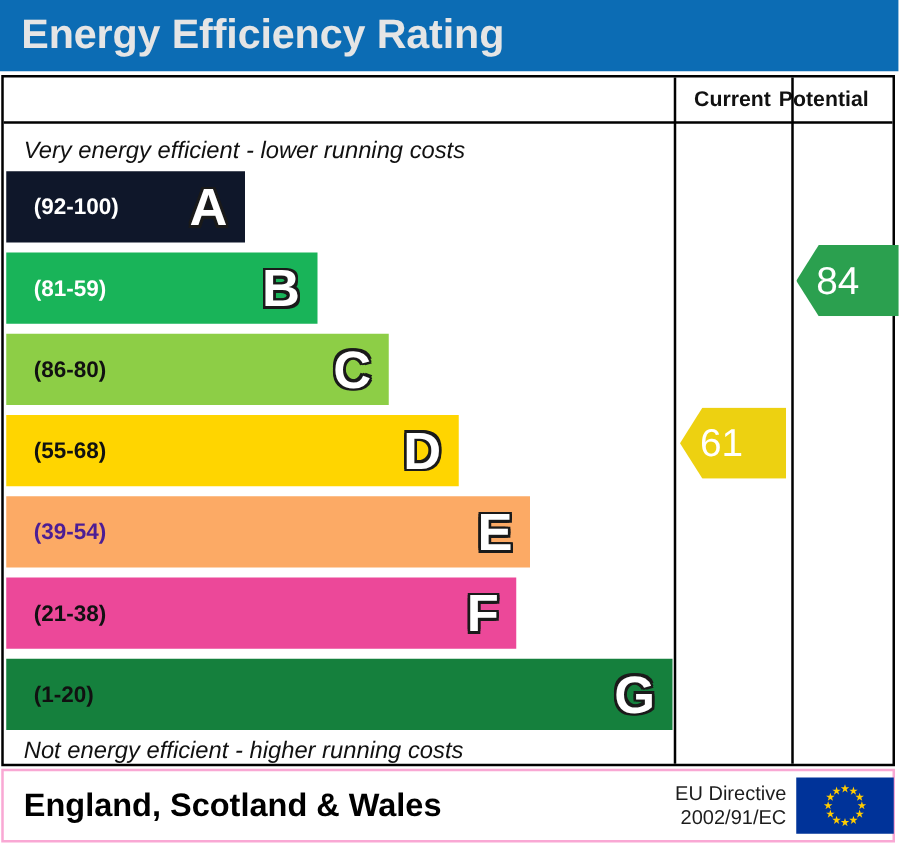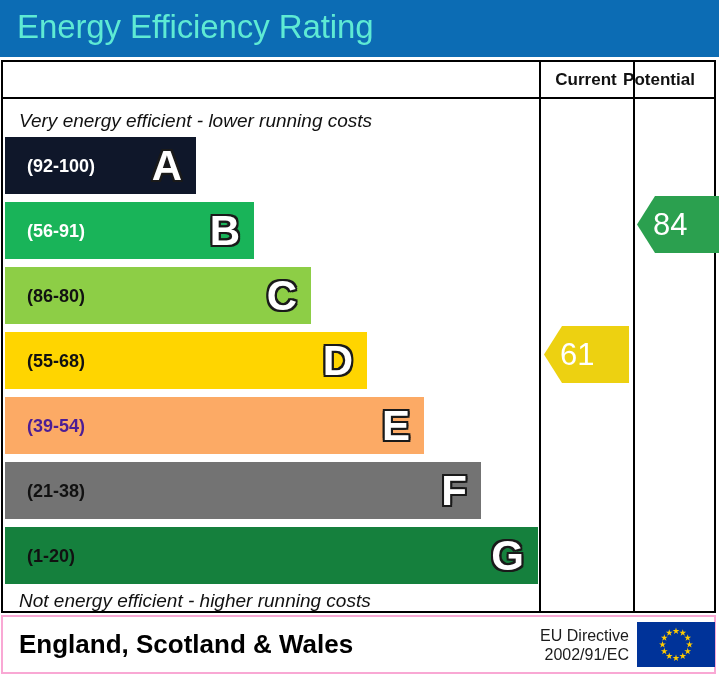--- a/index.html
+++ b/index.html
@@ -22,22 +22,22 @@
   .banner {
     position: absolute;
     left: 0; top: 0;
     width: 719px; height: 57px;
     background: #0c6cb4;
   }
   .banner-title {
     position: absolute;
     left: 17px; top: 8px;
     font-size: 33px;
-    font-weight: normal;
-    color: #5eead4;
+    font-weight: bold;
+    color: #e5e5e5;
     letter-spacing: -0.1px;
     white-space: nowrap;
   }
 
   
   .chart-box {
     position: absolute;
     left: 1px; top: 60px;
     width: 715px; height: 553px;
     border: 2px solid #000000;
@@ -193,36 +193,36 @@
 
     <div class="caption caption-top">Very energy efficient - lower running costs</div>
     <div class="caption caption-bottom">Not energy efficient - higher running costs</div>
 
     <div id="bars">
         <div class="bar" style="background: #0f172a; width: 191px; top: 75px;">
           <span class="bar-range" style="color: rgb(255, 255, 255);">(92-100)</span>
           <span class="bar-letter">A</span>
         </div>
         <div class="bar" style="background: rgb(25, 180, 89); width: 249px; top: 140px;">
-          <span class="bar-range" style="color: rgb(255, 255, 255);">(56-91)</span>
+          <span class="bar-range" style="color: rgb(255, 255, 255);">(81-59)</span>
           <span class="bar-letter">B</span>
         </div>
         <div class="bar" style="background: rgb(141, 206, 70); width: 306px; top: 205px;">
           <span class="bar-range" style="color: rgb(17, 17, 17);">(86-80)</span>
           <span class="bar-letter">C</span>
         </div>
         <div class="bar" style="background: rgb(255, 213, 0); width: 362px; top: 270px;">
           <span class="bar-range" style="color: rgb(17, 17, 17);">(55-68)</span>
           <span class="bar-letter">D</span>
         </div>
         <div class="bar" style="background: rgb(252, 170, 101); width: 419px; top: 335px;">
           <span class="bar-range" style="color: #4c1d95;">(39-54)</span>
           <span class="bar-letter">E</span>
         </div>
-        <div class="bar" style="background: #737373; width: 476px; top: 400px; text-align: right;">
+        <div class="bar" style="background: #ec4899; width: 408px; top: 400px; text-align: right;">
           <span class="bar-range" style="color: rgb(17, 17, 17);">(21-38)</span>
           <span class="bar-letter">F</span>
         </div>
         <div class="bar" style="background: #15803d; width: 533px; top: 465px;">
           <span class="bar-range" style="color: rgb(17, 17, 17);">(1-20)</span>
           <span class="bar-letter">G</span>
         </div>
       </div>
     <div id="arrows">
         <div class="arrow" style="background: rgb(237, 209, 17); left: 541px; width: 85px; top: 264px;">

